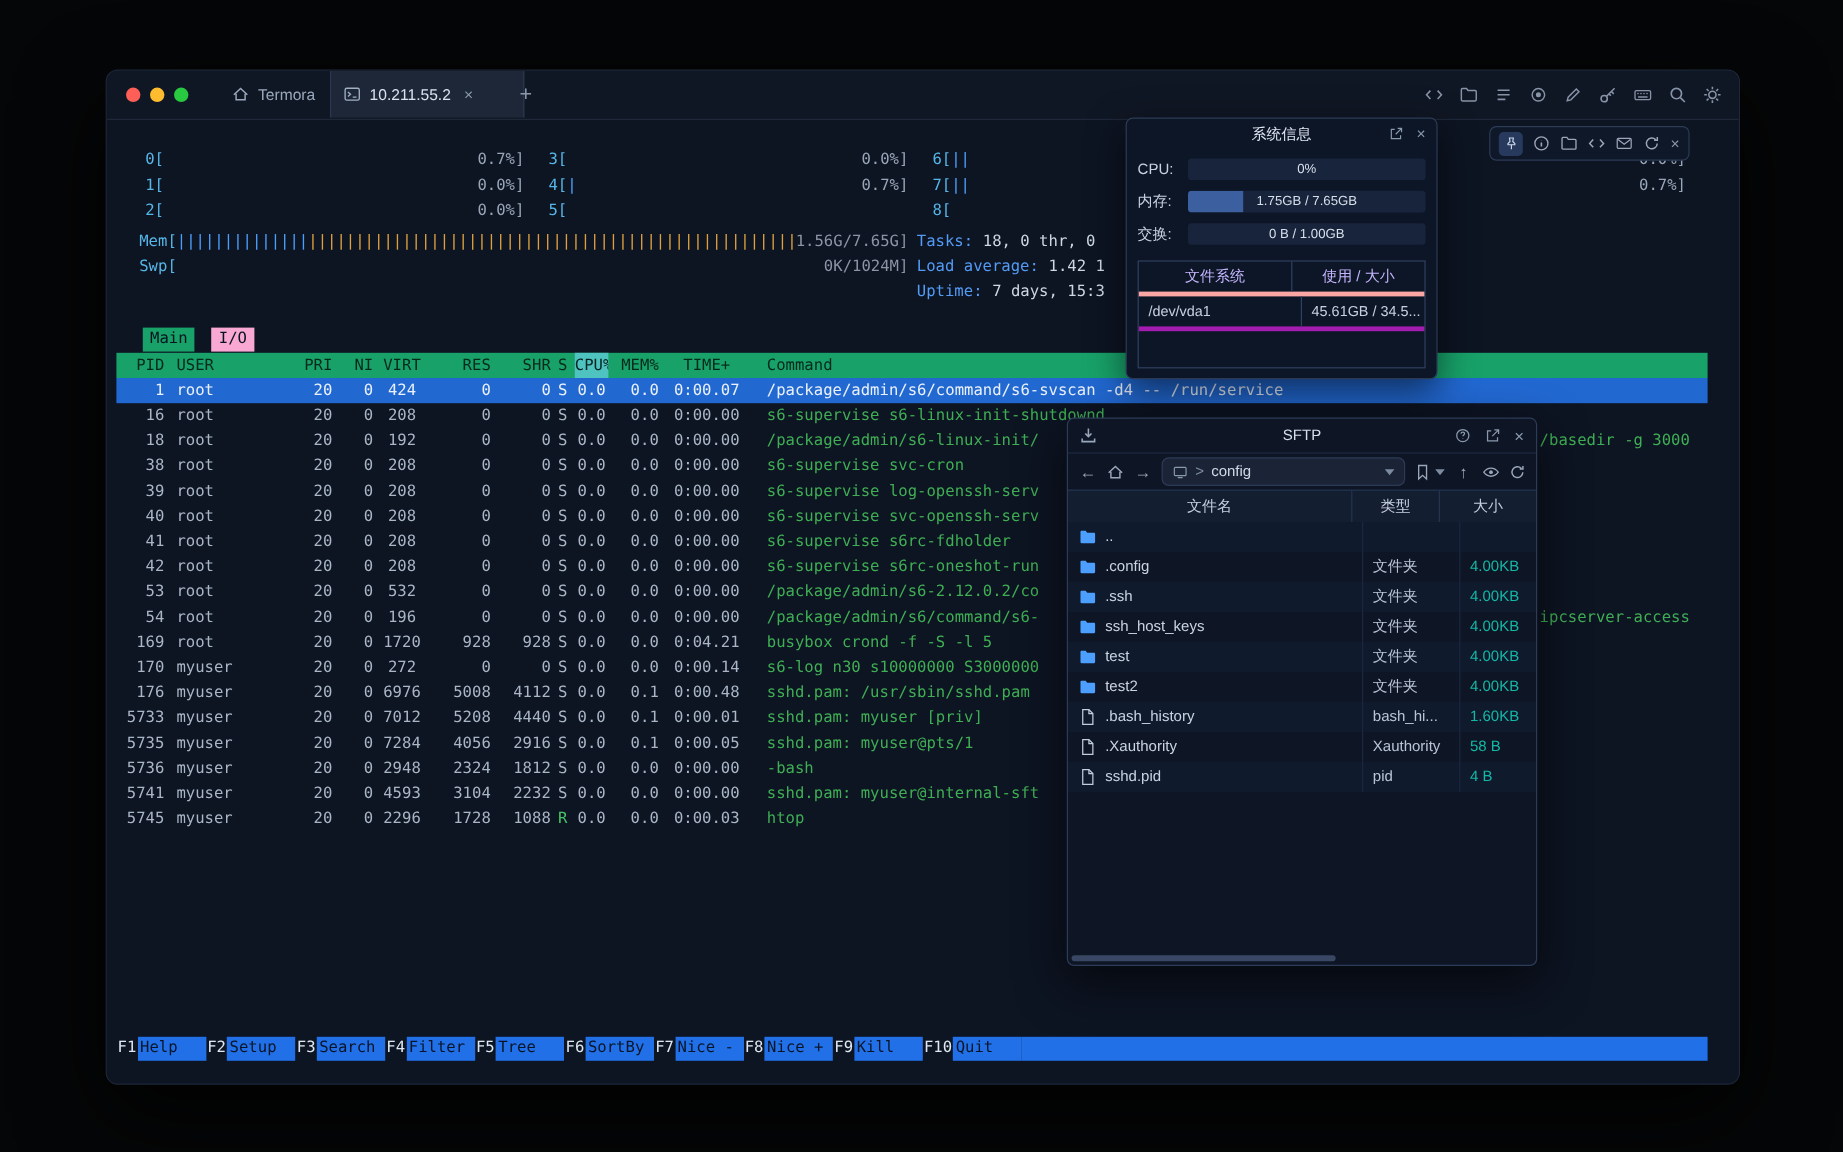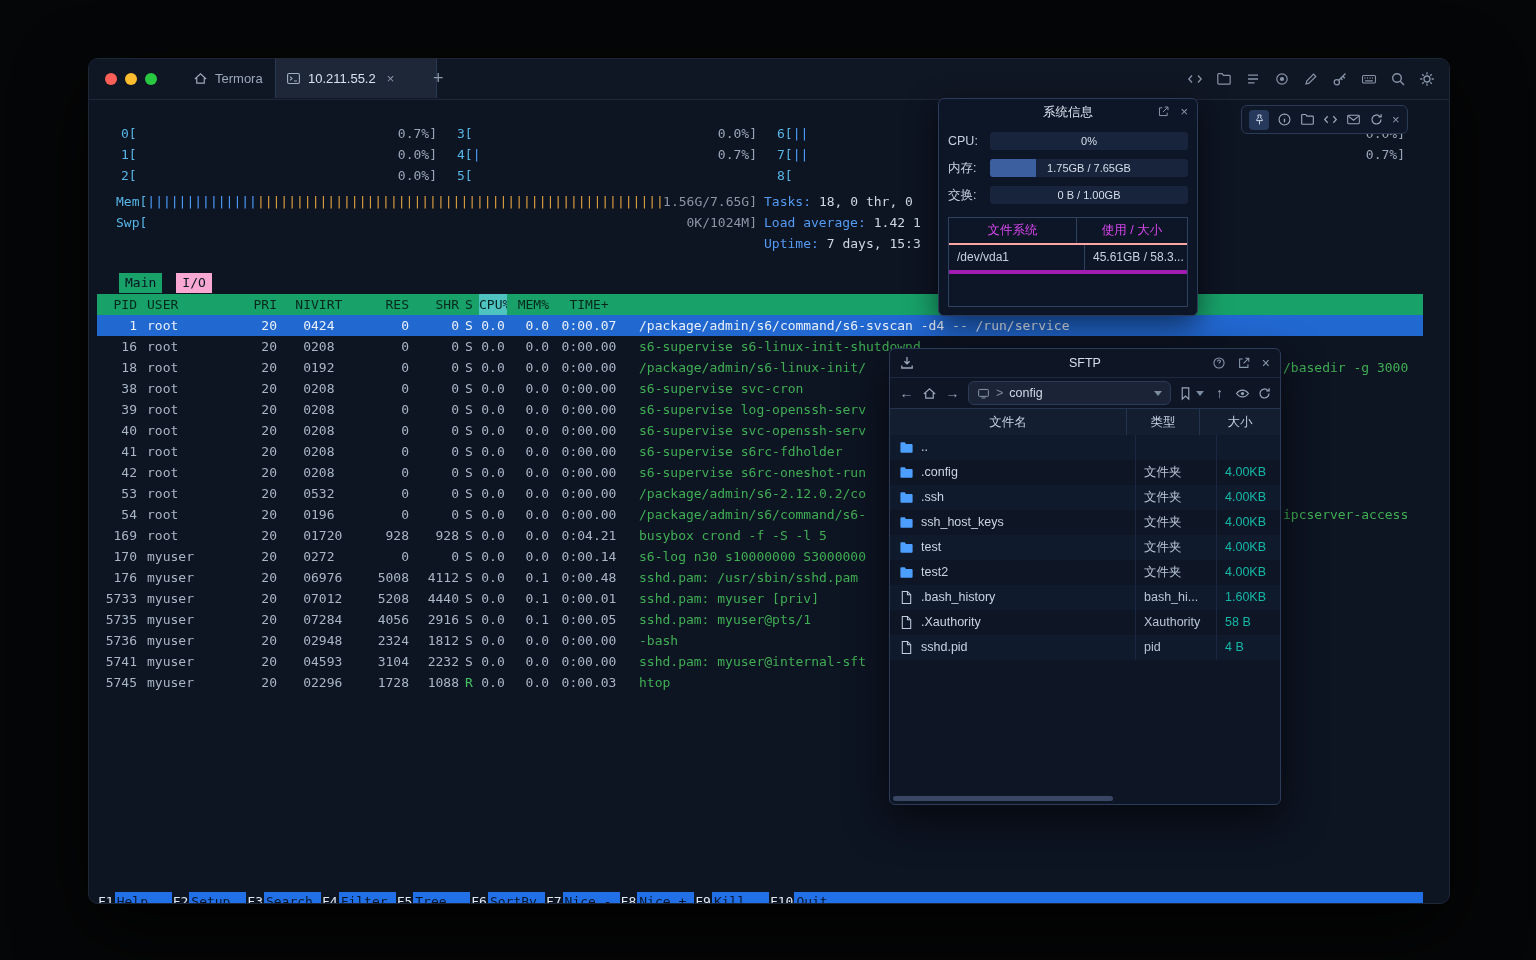--- a/index.html
+++ b/index.html
@@ -41,51 +41,51 @@
   .stat-tasks{left:675px;top:132px}.stat-load{left:675px;top:153px}.stat-uptime{left:675px;top:174px}
   .stat-label{color:#539bf5}
   .stat-value{color:#cdd8e4;margin-left:8px}
   .view-tabs{position:absolute;left:30px;top:214px;display:flex;gap:14px;}
   .vtab{height:20px;line-height:20px;padding:0 6px;color:#07131f;}
   .vtab.main{background:#18a169}
   .vtab.io{background:#f9a8d4}
   .proc-header{position:absolute;left:8px;top:235px;width:1326px;height:21px;line-height:21px;background:#18a169;color:#07291c;display:flex;}
   .c{white-space:pre;overflow:hidden}
   .pid{width:40px;text-align:right}.user{width:90px;padding-left:10px}.pri{width:40px;text-align:right}
-  .ni{width:34px;text-align:right}.virt{width:48px;text-align:left}.res{width:50px;text-align:right}
+  .ni{width:34px;text-align:right}.virt{width:48px;text-align:center}.res{width:50px;text-align:right}
   .shr{width:50px;text-align:right}.st{width:20px;text-align:center}.cpu{width:28px;text-align:center}
   .memc{width:42px;text-align:right}.time{width:80px;text-align:center}.cmd{flex:1;padding-left:10px}
   .proc-header .cpu.sort{background:#4fc3c0;color:#072420}
   #proc-rows{position:absolute;left:8px;top:256px;width:1326px;}
   .prow{display:flex;height:21px;line-height:21px;}
   .prow .cmd{color:#3fae54}
   .prow .st.running{color:#46c465}
   .prow.sel{background:#2268d1;color:#eaf1fa}
   .prow.sel .cmd{color:#eaf1fa}
   .tail{position:absolute;color:#3fae54;height:21px;line-height:21px;white-space:pre;left:1194px}
   .tail1{top:298px}.tail2{top:445px}
-  #fnbar{position:absolute;left:8px;top:805px;width:1326px;height:20px;display:flex;line-height:20px;font-size:13px;margin-top:28px;}
+  #fnbar{position:absolute;left:8px;top:805px;width:1326px;height:20px;display:flex;line-height:20px;font-size:13px;}
   .fn-key{color:#dfe8f2;padding:0 1px;white-space:pre}
   .fn-label{background:#2270e8;color:#081528;width:55px;padding-left:2px;white-space:pre;overflow:hidden}
   .fn-fill{flex:1;background:#2270e8}
 
   
   .sysinfo{position:absolute;left:849px;top:39px;width:258px;height:216px;background:#0d1627;border:1px solid #2c3b58;border-radius:6px;z-index:30;box-shadow:0 10px 30px rgba(0,0,0,.55);font-size:12.5px;color:#c6d1e0;}
   .sys-title{position:absolute;left:0;top:0;right:0;height:26px;line-height:26px;text-align:center;color:#dfe7f2;}
   .sys-ticons{position:absolute;right:9px;top:6px;display:flex;gap:10px;color:#8b99ad;}
   .sys-ticons .icon{width:13px;height:13px}
   .sys-close{font-size:13px;line-height:13px;color:#8b99ad}
   .sys-metric{position:absolute;left:9px;right:9px;height:18px;}
   .sm0{top:33px}.sm1{top:60px}.sm2{top:87px}
   .sm-label{position:absolute;left:0;top:0;line-height:18px;}
   .sm-bar{position:absolute;left:42px;right:0;top:0;bottom:0;background:#18243c;border-radius:3px;overflow:hidden;}
   .sm-fill{position:absolute;left:0;top:0;bottom:0;background:#3b5f9f;}
   .sm-text{position:relative;display:block;text-align:center;line-height:18px;font-size:11px;color:#d6dfeb;}
   .fs-table{position:absolute;left:9px;right:9px;top:118px;height:88px;border:1px solid #30405f;}
-  .fs-header{display:flex;height:25px;line-height:25px;border-bottom:2px solid #fca5a5;text-align:center;color:#d946ef;}
+  .fs-header{display:flex;height:25px;line-height:25px;border-bottom:4px solid #fca5a5;text-align:center;color:#c4b5fd;}
   .fs-h1{width:127px;border-right:1px solid #30405f}.fs-h2{flex:1}
   .fs-row{display:flex;height:25px;line-height:25px;border-bottom:4px solid #a21caf;font-size:12px;align-items:flex-end;}
   .fs-c1{width:127px;padding-left:8px;border-right:1px solid #30405f}.fs-c2{flex:1;padding-left:8px}
 
   
   .quick{position:absolute;left:1152px;top:46px;height:27px;display:flex;align-items:center;gap:8px;padding:0 7px;background:#0f1828;border:1px solid #2b3a55;border-radius:6px;z-index:40;color:#9aa7b8;}
   .quick .icon{width:15px;height:15px}
   .pin-box{width:20px;height:20px;background:#27395c;border-radius:4px;display:flex;align-items:center;justify-content:center;color:#cdd9ea;}
   .pin-box .icon{width:13px;height:13px}
   .q-close{font-size:13px;color:#8b99ad}
@@ -317,20 +317,21 @@
       <span class="c user">USER</span>
       <span class="c pri">PRI</span>
       <span class="c ni">NI</span>
       <span class="c virt">VIRT</span>
       <span class="c res">RES</span>
       <span class="c shr">SHR</span>
       <span class="c st">S</span>
       <span class="c cpu sort">CPU%▽</span>
       <span class="c memc">MEM%</span>
       <span class="c time">TIME+</span>
+      <span class="c cmd">Command</span>
     </div>
 
     <div id="proc-rows">
   <div class="prow sel">
     <span class="c pid">1</span>
           <span class="c user">root</span>
           <span class="c pri">20</span>
           <span class="c ni">0</span>
     <span class="c virt">424</span>
           <span class="c res">0</span>
@@ -666,21 +667,21 @@
           <span class="sm-text">0 B / 1.00GB</span>
         </span>
     </div>
     <div class="fs-table">
       <div class="fs-header">
         <span class="fs-h1">文件系统</span>
         <span class="fs-h2">使用 / 大小</span>
       </div>
       <div class="fs-row">
         <span class="fs-c1">/dev/vda1</span>
-        <span class="fs-c2">45.61GB / 58.3...</span>
+        <span class="fs-c2">45.61GB / 34.5...</span>
       </div>
     </div>
   </div>
 
   <div class="quick">
     <span class="pin-box">
         <span class="icon">
           <svg>
             <use href="#i-pin"></use>
           </svg>

